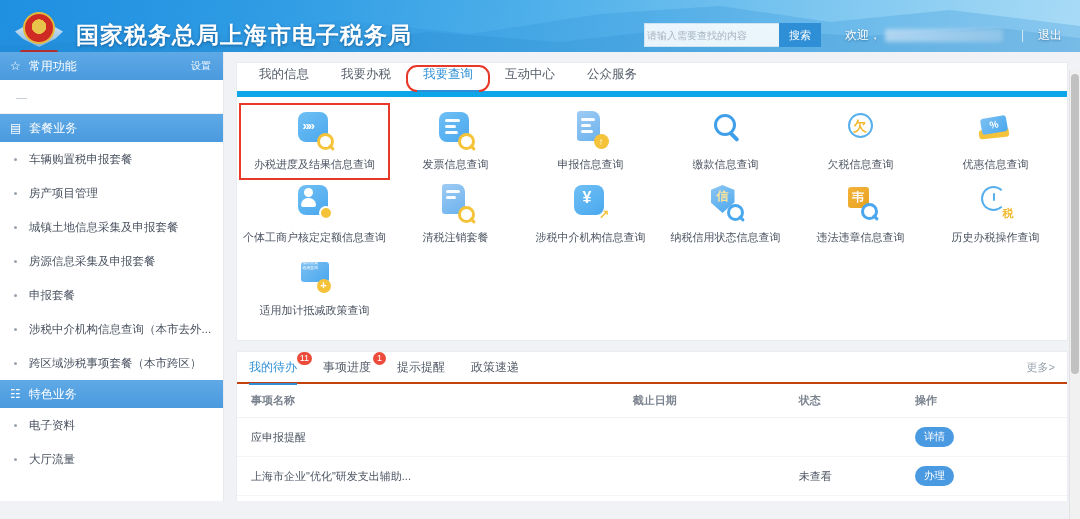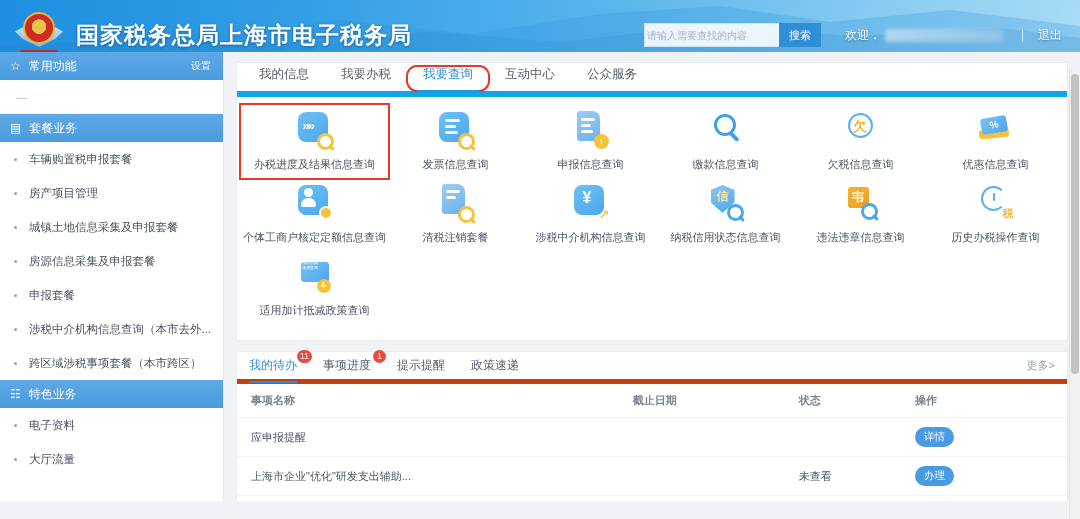--- a/index.html
+++ b/index.html
@@ -254,21 +254,21 @@
     font-size: 4px; color: #fff; line-height: 4.5px; letter-spacing: -.2px;
   }
   .arrow-up {
     position: absolute; right: 1px; bottom: 2px; color: #f5c33a;
     font-size: 13px; font-weight: bold; line-height: 1;
   }
 
   
   .panel-tabs {
     display: flex; align-items: center; height: 32px;
-    border-bottom: 5px solid #c2410c; padding: 0 12px; position: relative;
+    border-bottom: 2px solid #c2410c; padding: 0 12px; position: relative;
   }
   .ptab {
     font-size: 12px; color: #555d69; margin-right: 26px; cursor: pointer;
     position: relative; padding-bottom: 8px; top: 4px; white-space: nowrap;
   }
   .ptab.active { color: #2f8fd6; }
   .ptab.active::after {
     content: ""; position: absolute; left: 0; right: 0; bottom: -1px;
     height: 2px; background: #2f8fd6;
   }

